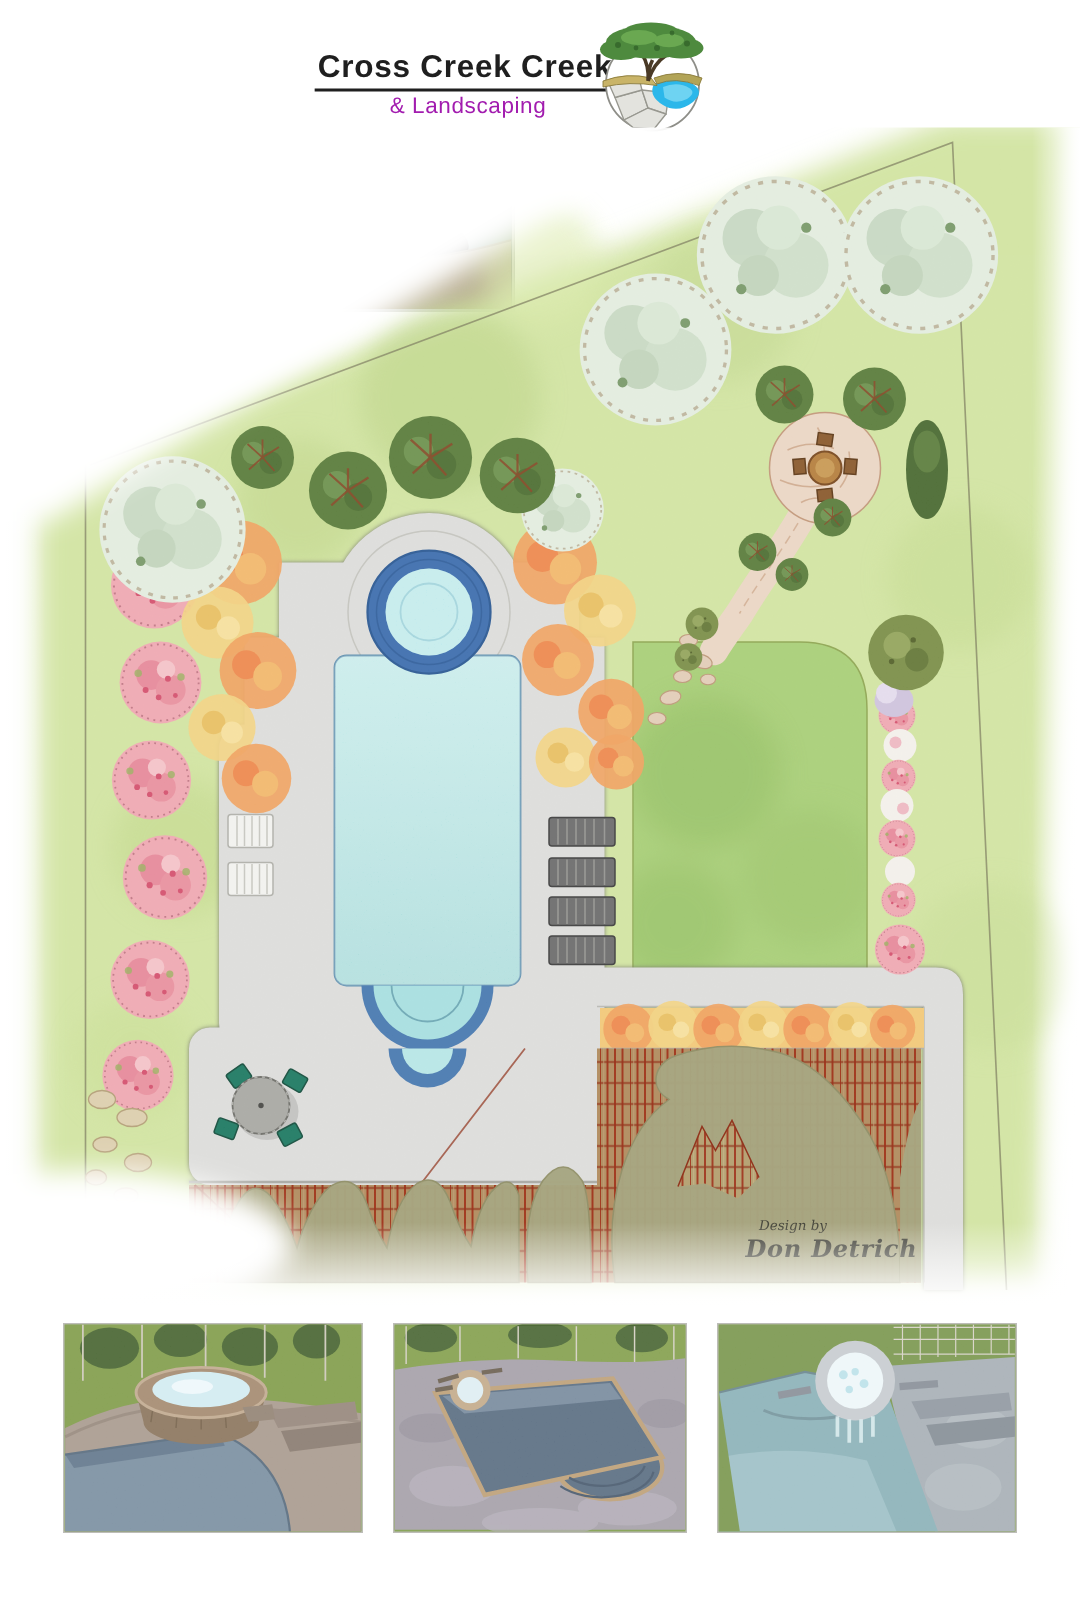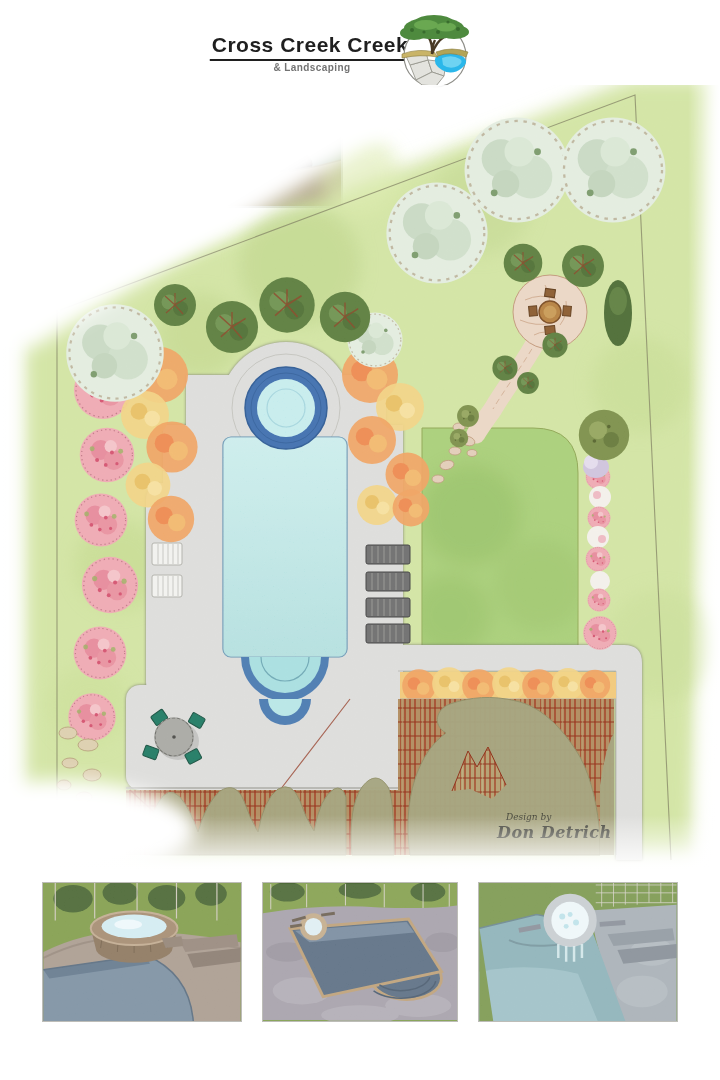--- a/index.html
+++ b/index.html
@@ -3,21 +3,21 @@
 <meta charset="utf-8">
 <style>
   html,body{margin:0;padding:0;}
   body{width:720px;height:1080px;background:#ffffff;position:relative;overflow:hidden;
        font-family:"Liberation Sans", sans-serif;}
   .abs{position:absolute;}
   
   .brand{left:312px;top:33px;transform:translateX(-50%);text-align:center;white-space:nowrap;}
   .brand-title{display:inline-block;font-size:21px;font-weight:bold;letter-spacing:.5px;
        color:#1f1f1f;border-bottom:2px solid #1f1f1f;padding:0 6px 2px 2px;}
-  .brand-sub{font-size:10px;font-weight:bold;color:#737373;margin-top:1px;letter-spacing:.4px;}
+  .brand-sub{font-size:15px;font-weight:normal;color:#a21caf;margin-top:1px;letter-spacing:.4px;}
   .logo-box{left:388px;top:10px;width:94px;height:80px;}
   
   .hero{left:40px;top:96px;width:299px;height:108px;border:2px solid #d4d4cf;background:#5e6653;}
   
   .plan{left:0;top:85px;width:720px;height:800px;}
   
   .render{top:882px;height:138px;border:1px solid #bdbdb8;background:#8aa65c;}
   .r1{left:42px;width:198px;}
   .r2{left:262px;width:194px;}
   .r3{left:478px;width:198px;}

